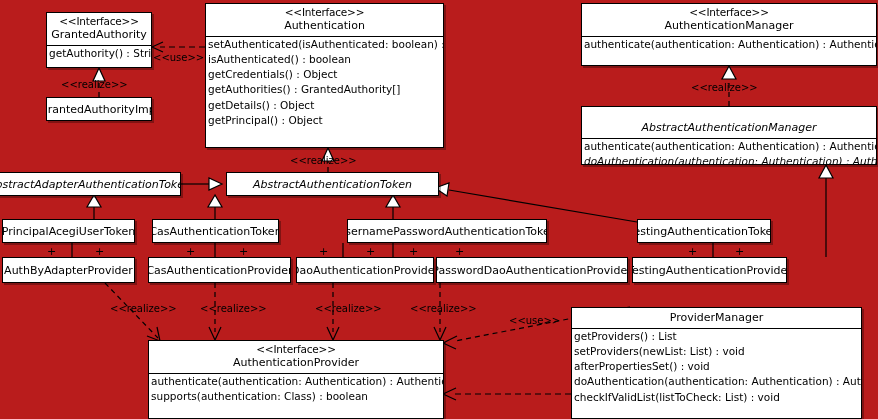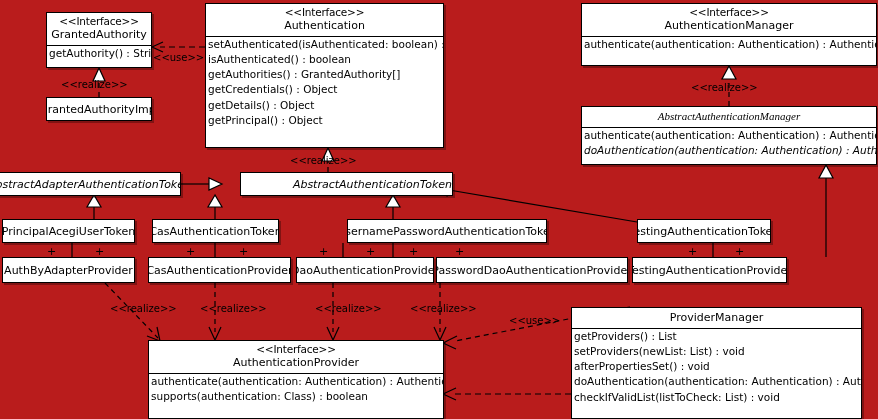--- a/index.html
+++ b/index.html
@@ -160,54 +160,54 @@
 
   <div class="uml-box" style="left:205px; top:3px; width:239px; height:145px;">
     <div class="hdr">
       <span class="stereo">&lt;&lt;Interface&gt;&gt;</span>
       <span class="cname">Authentication</span>
     </div>
     <div class="divider"></div>
     <div class="members">
       <div class="member">setAuthenticated(isAuthenticated: boolean) : void</div>
       <div class="member">isAuthenticated() : boolean</div>
+      <div class="member">getCredentials() : Object</div>
       <div class="member">getAuthorities() : GrantedAuthority[]</div>
-      <div class="member">getCredentials() : Object</div>
       <div class="member">getDetails() : Object</div>
       <div class="member">getPrincipal() : Object</div>
     </div>
   </div>
 
   <div class="uml-box" style="left:581px; top:3px; width:296px; height:63px;">
     <div class="hdr">
       <span class="stereo">&lt;&lt;Interface&gt;&gt;</span>
       <span class="cname">AuthenticationManager</span>
     </div>
     <div class="divider"></div>
     <div class="members">
       <div class="member">authenticate(authentication: Authentication) : Authentication</div>
     </div>
   </div>
 
   <div class="uml-box" style="left:581px; top:106px; width:296px; height:59px;">
-    <div class="hdr" style="padding-top:3px;font-family:Liberation Serif, serif;">
+    <div class="hdr" style="padding-top:14px;">
       <span class="cname abstract">AbstractAuthenticationManager</span>
     </div>
     <div class="divider"></div>
     <div class="members">
       <div class="member">authenticate(authentication: Authentication) : Authentication</div>
       <div class="member abstract">doAuthentication(authentication: Authentication) : Authentication</div>
     </div>
   </div>
 
   <div class="uml-box simple" style="left:-2px; top:172px; width:183px; height:24px;">
     <span class="cname abstract">AbstractAdapterAuthenticationToken</span>
   </div>
 
-  <div class="uml-box simple" style="left:240px; top:172px; width:213px; height:24px;justify-content:flex-end;">
+  <div class="uml-box simple" style="left:226px; top:172px; width:213px; height:24px;">
     <span class="cname abstract">AbstractAuthenticationToken</span>
   </div>
 
   <div class="uml-box simple" style="left:2px; top:219px; width:133px; height:24px;">
     <span class="cname">PrincipalAcegiUserToken</span>
   </div>
 
   <div class="uml-box simple" style="left:152px; top:219px; width:127px; height:24px;">
     <span class="cname">CasAuthenticationToken</span>
   </div>

